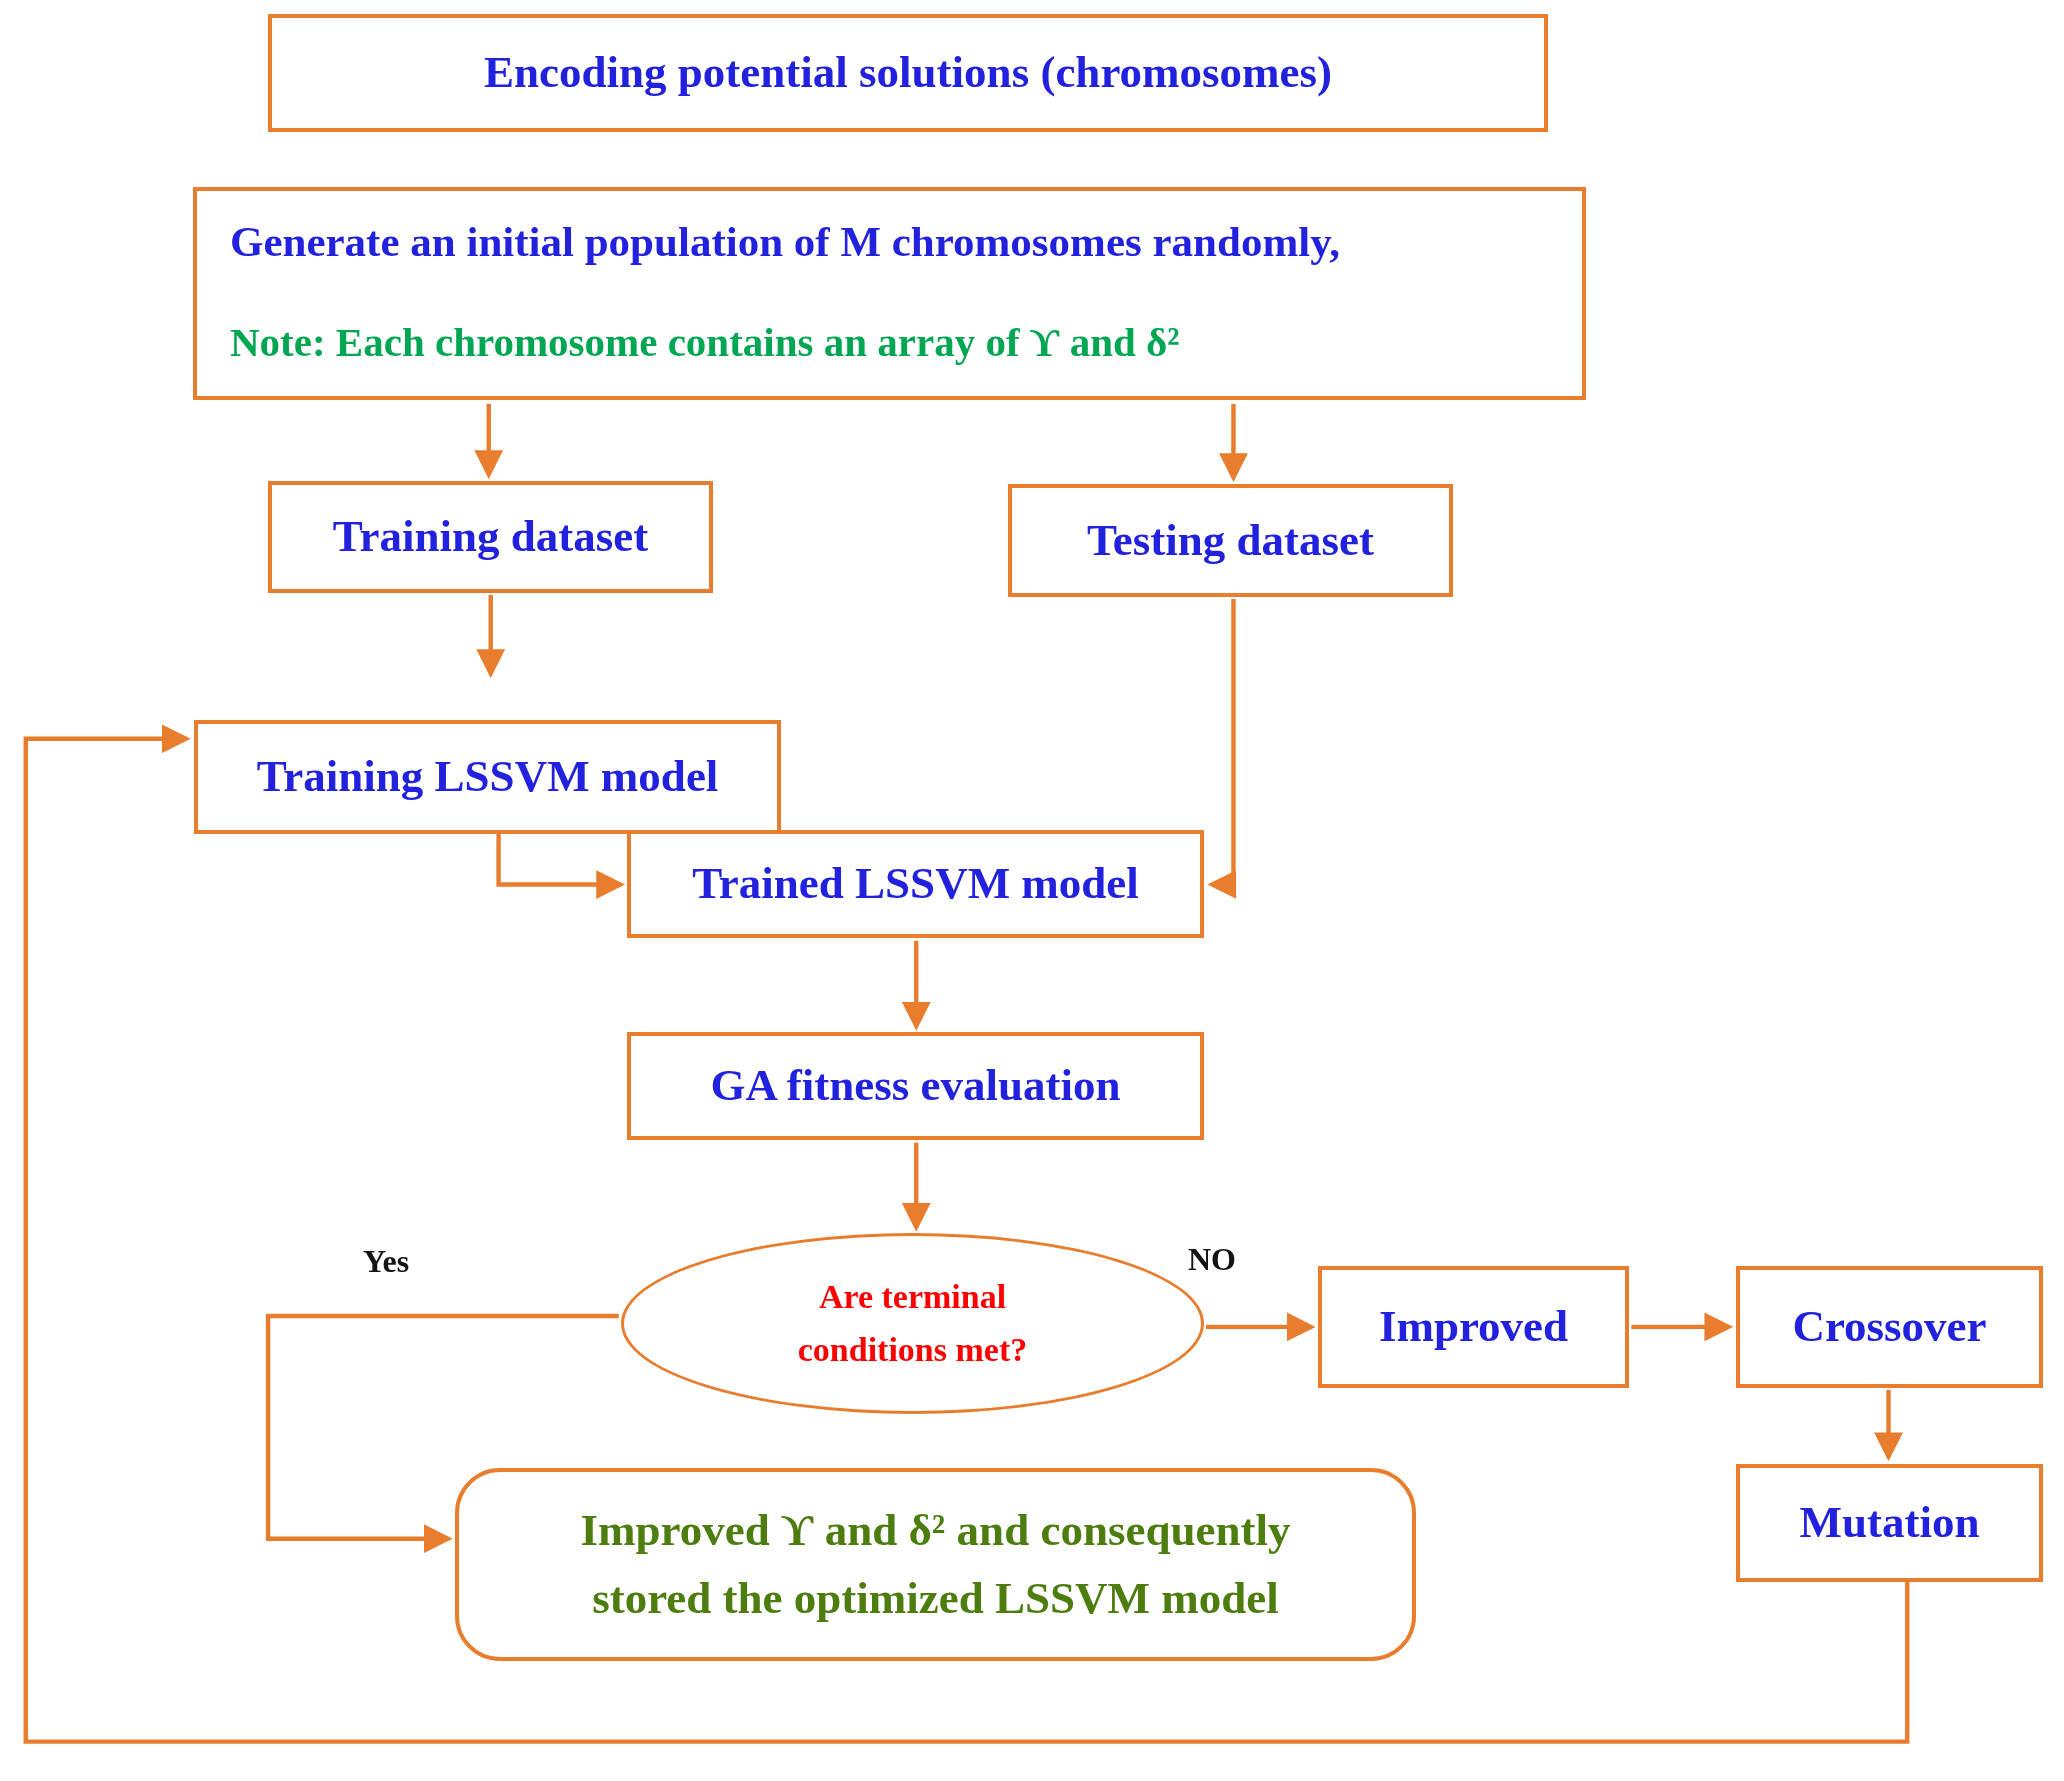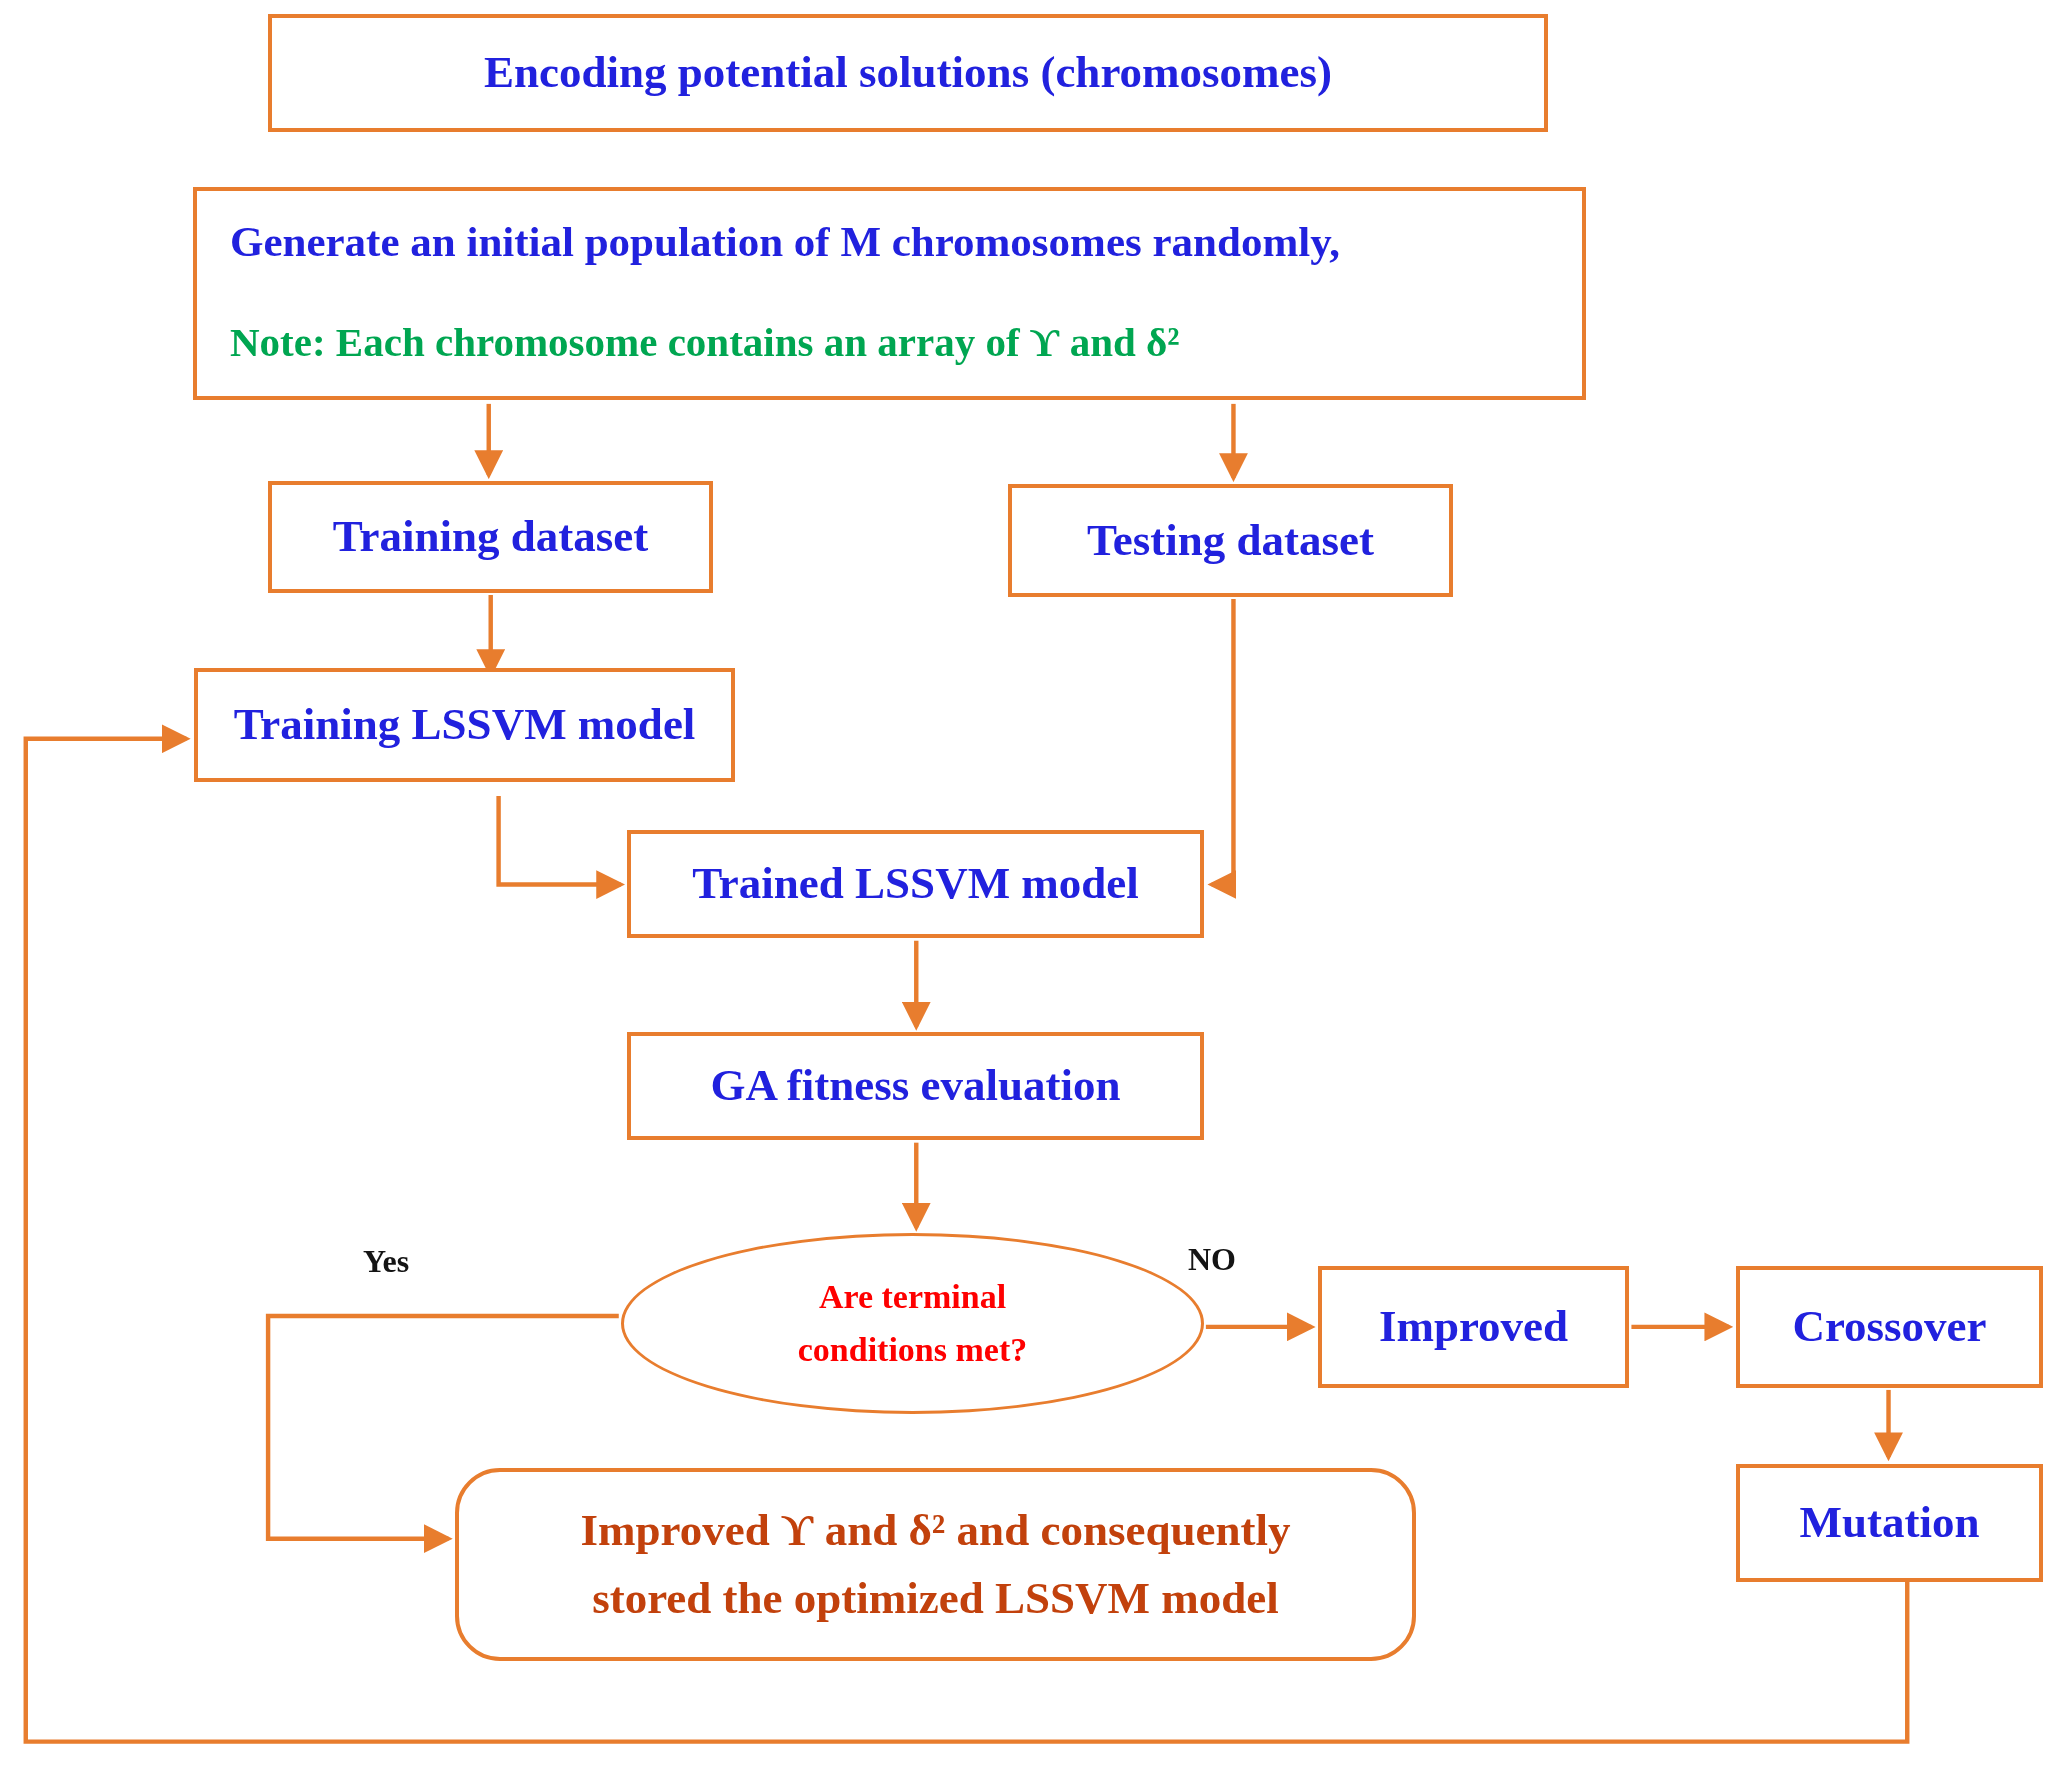--- a/index.html
+++ b/index.html
@@ -32,21 +32,21 @@
     border:3.9px solid #E87D2E;border-radius:50%;
     background:#ffffff;
     display:flex;flex-direction:column;align-items:center;justify-content:center;
     z-index:1;
   }
   .ellipse .dec-line{color:#FE0000;font-weight:bold;font-size:34px;line-height:1.55;text-align:left;}
   .rounded{
     border-radius:45px;
     flex-direction:column;
   }
-  .rounded .imp-line{color:#c2410c;font-weight:bold;font-size:45px;line-height:1.5;text-align:center;}
+  .rounded .imp-line{color:#4d7c0f;font-weight:bold;font-size:45px;line-height:1.5;text-align:center;}
   .branch-label{
     position:absolute;color:#141414;font-weight:bold;font-size:32px;z-index:1;margin-top:12px;
   }
 </style>
 </head>
 <body>
 
 <div id="canvas">
 
   <svg id="wires" width="2065" height="1781" viewBox="0 0 2096 1808">
@@ -81,21 +81,21 @@
   </div>
 
   <div class="box" style="left:268px;top:481px;width:445px;height:112px">
     <span class="lbl">Training dataset</span>
   </div>
 
   <div class="box" style="left:1008px;top:484px;width:445px;height:113px">
     <span class="lbl">Testing dataset</span>
   </div>
 
-  <div class="box" style="left:194px;top:668px;width:541px;height:114px">
+  <div class="box" style="left:194px;top:720px;width:587px;height:114px">
     <span class="lbl">Training LSSVM model</span>
   </div>
 
   <div class="box" style="left:627px;top:830px;width:577px;height:108px">
     <span class="lbl">Trained LSSVM model</span>
   </div>
 
   <div class="box" style="left:627px;top:1032px;width:577px;height:108px">
     <span class="lbl">GA fitness evaluation</span>
   </div>

